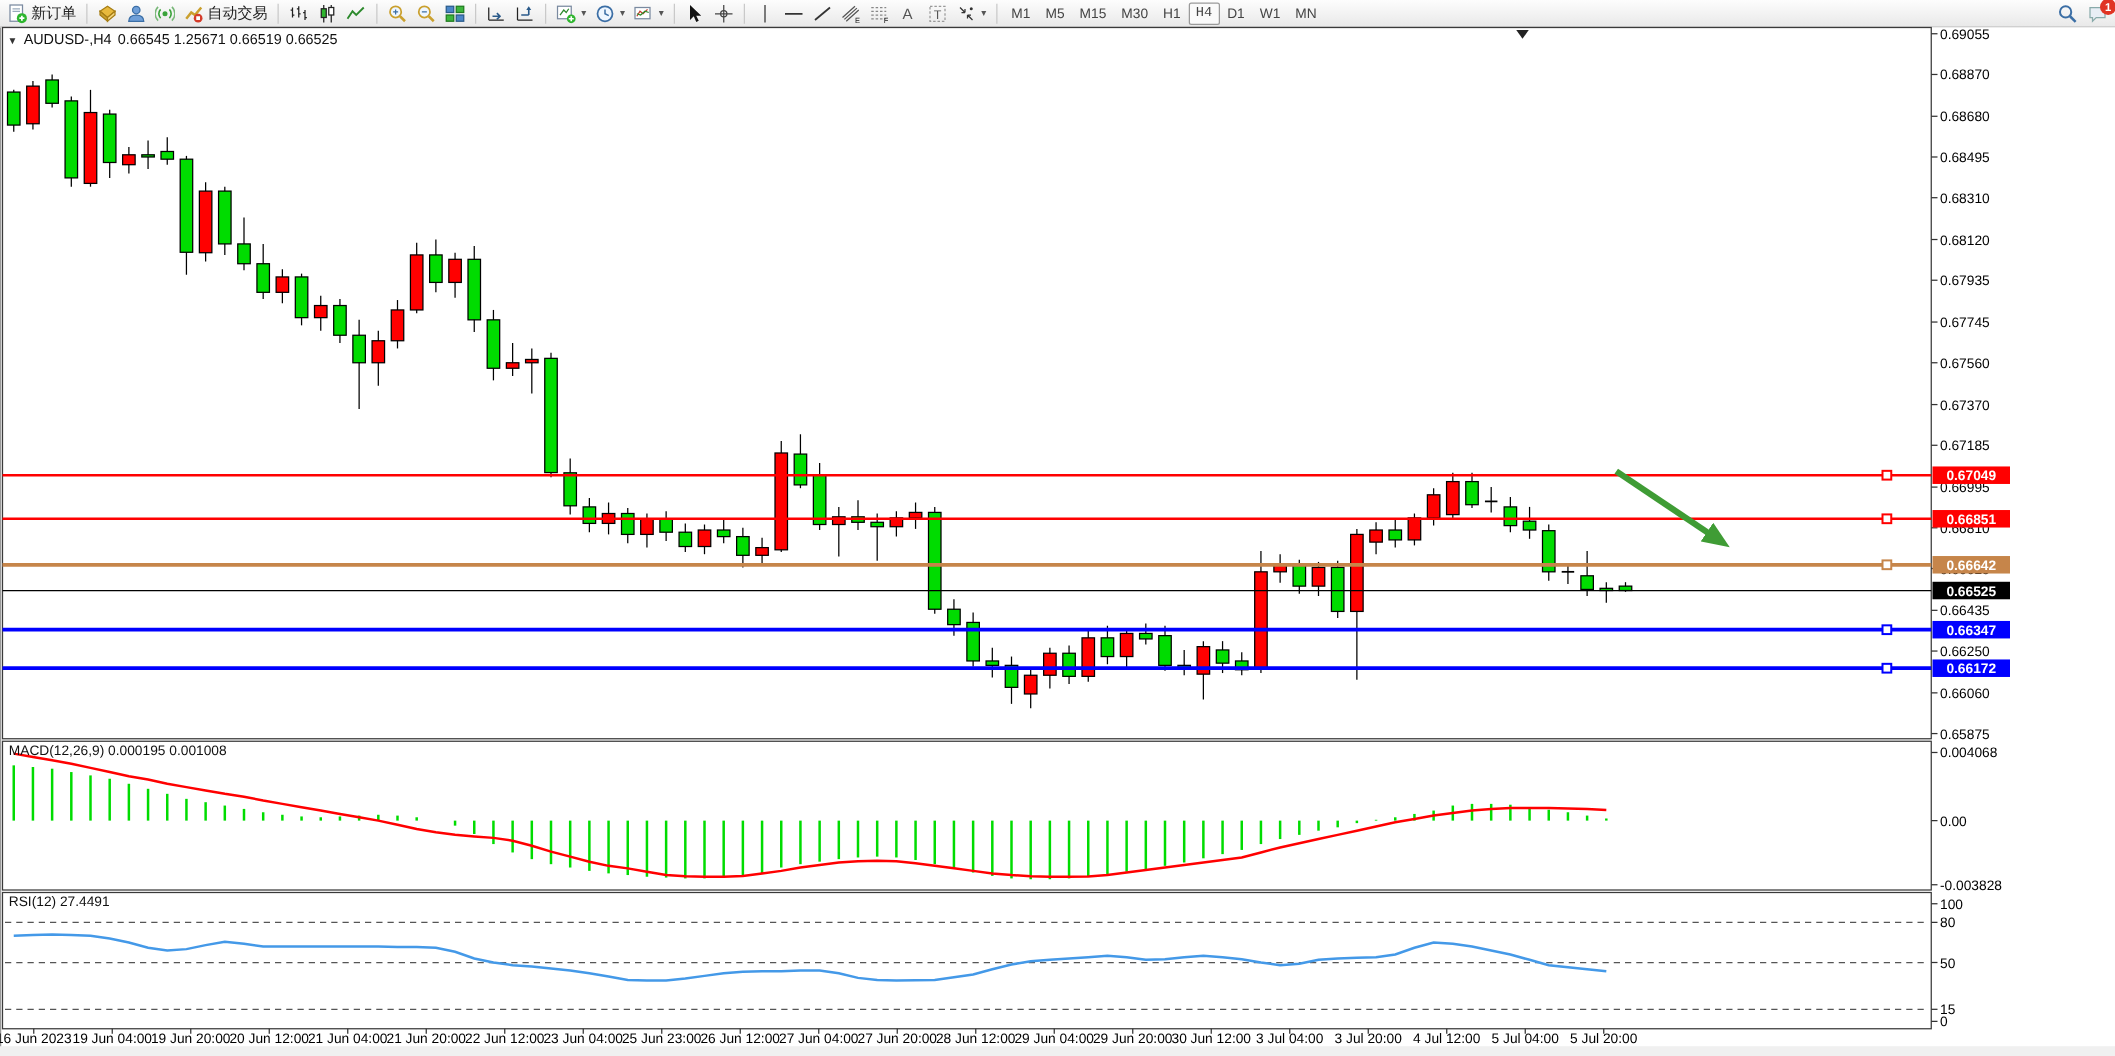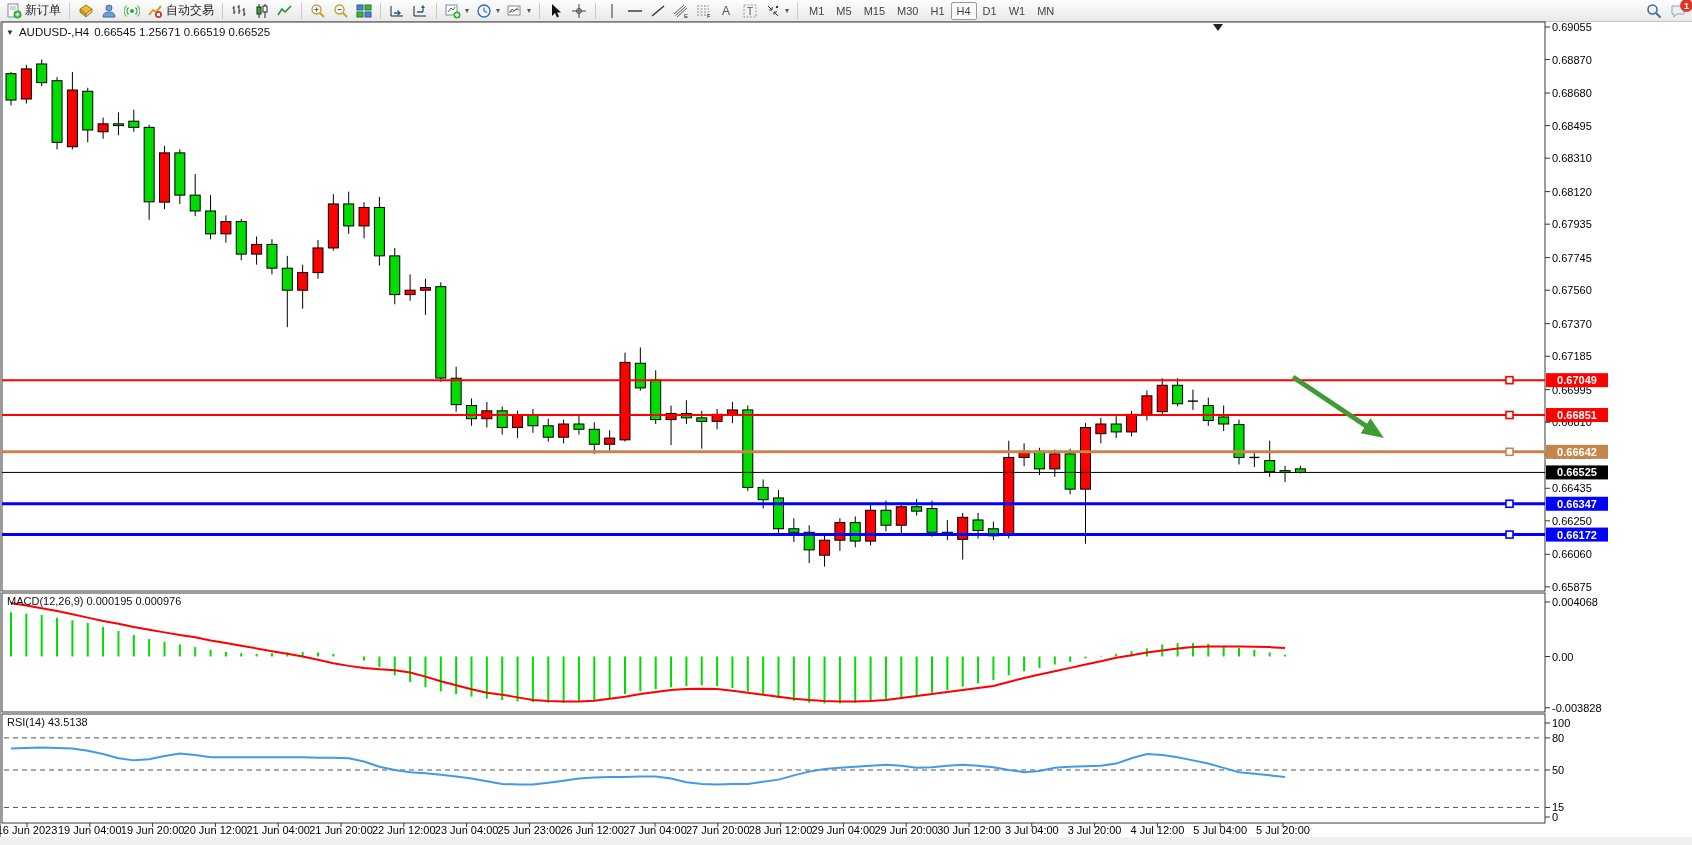--- a/index.html
+++ b/index.html
@@ -3,21 +3,21 @@
 <meta charset="utf-8">
 <style>
   html,body{margin:0;padding:0;width:1692px;height:845px;overflow:hidden;
     font-family:"Liberation Sans",sans-serif;background:#f0f0f0;}
   .toolbar{position:absolute;left:0;top:0;width:1692px;height:22px;
     background:linear-gradient(#fdfdfd,#e9e9e9);border-bottom:1px solid #c6c6c6;
     display:flex;align-items:center;gap:1px;padding-left:3px;box-sizing:border-box;font-size:12px;color:#222;}
   .tbtn{height:20px;display:inline-flex;align-items:center;gap:3px;padding:0 3px;border-radius:2px;cursor:default;}
   .sep{width:1px;height:16px;background:#c9c9c9;margin:0 4px;}
   .tf{font-size:11px;color:#444;padding:2px 5px;border:1px solid transparent;border-radius:2px;}
-  .tf.active{background:#fafafa;border:1px solid #9a9a9a;}
+  .tf.active{background:#fafafa;border:1px solid #9a9a9a;font-family:Liberation Mono, monospace;}
   .dd{font-size:8px;color:#555;margin-left:1px;}
   .right-tools{position:absolute;right:6px;top:0;height:22px;display:flex;align-items:center;gap:8px;}
   .badge{position:absolute;top:-4px;right:-7px;background:#e03424;color:#fff;border-radius:50%;
     width:13px;height:13px;font-size:9px;display:flex;align-items:center;justify-content:center;font-weight:bold;}
   .chat-wrap{position:relative;}
   svg.plot{position:absolute;left:0;top:0;}
   .overlay{position:absolute;font-size:11px;color:#111;white-space:nowrap;}
   #chart-title{left:6px;top:26px;display:flex;align-items:center;gap:5px;font-size:11.5px;}
   #macd-label{left:7px;top:595px;}
   #rsi-label{left:7px;top:716px;}
@@ -642,18 +642,18 @@
   </svg>
 
 <div class="overlay" id="chart-title">
   <span class="tri">▼</span>
   <span>AUDUSD-,H4</span>
   <span>0.66545 1.25671 0.66519 0.66525</span>
 </div>
 <div class="overlay" id="macd-label">
   <span>MACD(12,26,9)</span>
   <span>0.000195</span>
-  <span>0.000976</span>
+  <span>0.001008</span>
 </div>
 <div class="overlay" id="rsi-label">
-  <span>RSI(14)</span>
-  <span>43.5138</span>
+  <span>RSI(12)</span>
+  <span>27.4491</span>
 </div>
 
 </body></html>

